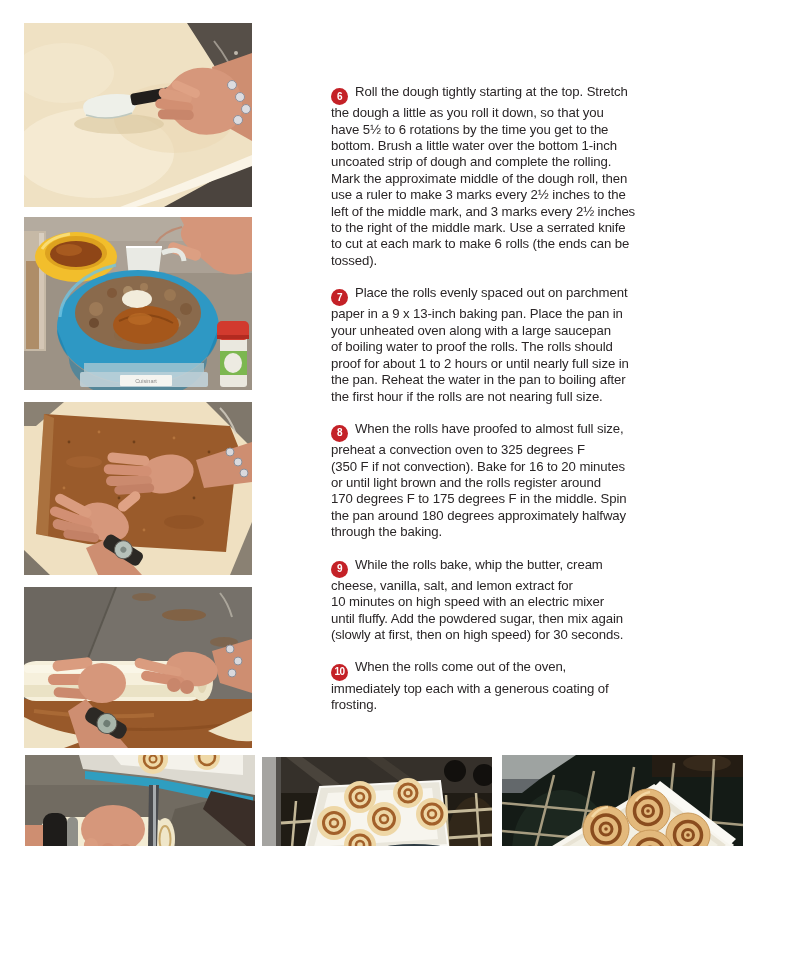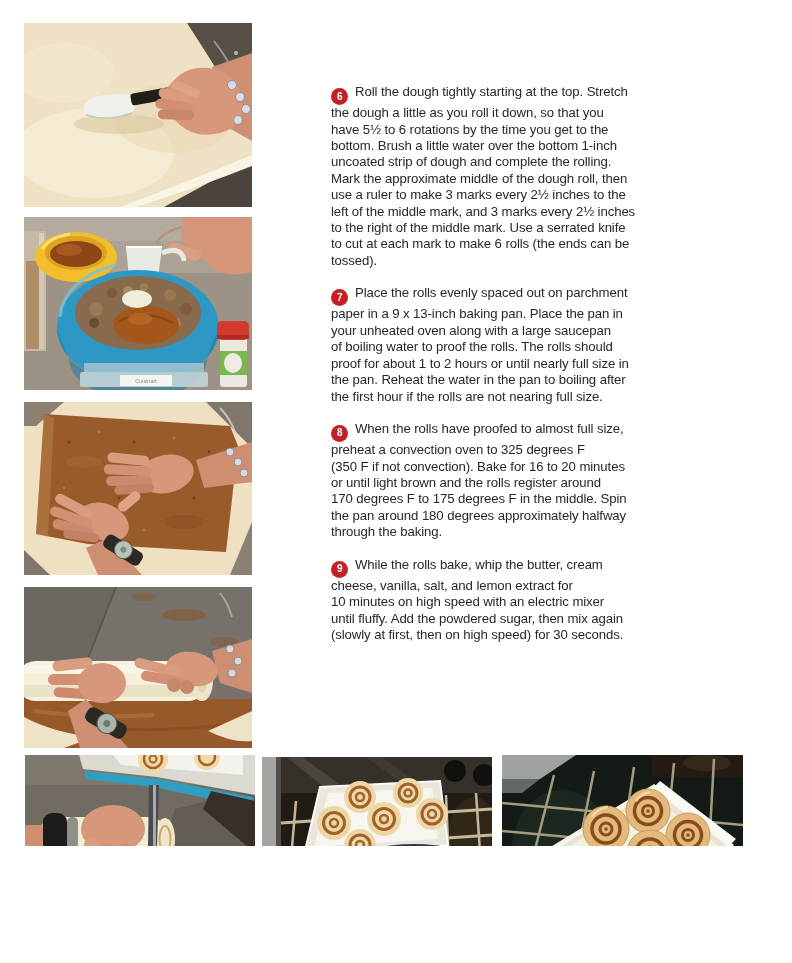--- a/index.html
+++ b/index.html
@@ -471,17 +471,22 @@
 the pan around 180 degrees approximately halfway
 through the baking.</span>
     </p>
     <p class="step">
       <span class="badge">9</span><span class="step-text">While the rolls bake, whip the butter, cream
 cheese, vanilla, salt, and lemon extract for
 10 minutes on high speed with an electric mixer
 until fluffy. Add the powdered sugar, then mix again
 (slowly at first, then on high speed) for 30 seconds.</span>
     </p>
+    <p class="step">
+      <span class="badge">10</span><span class="step-text">When the rolls come out of the oven,
+immediately top each with a generous coating of
+frosting.</span>
+    </p>
   </section>
 
   <div id="page-number">92</div>
 
 </div>
 
 </body></html>

